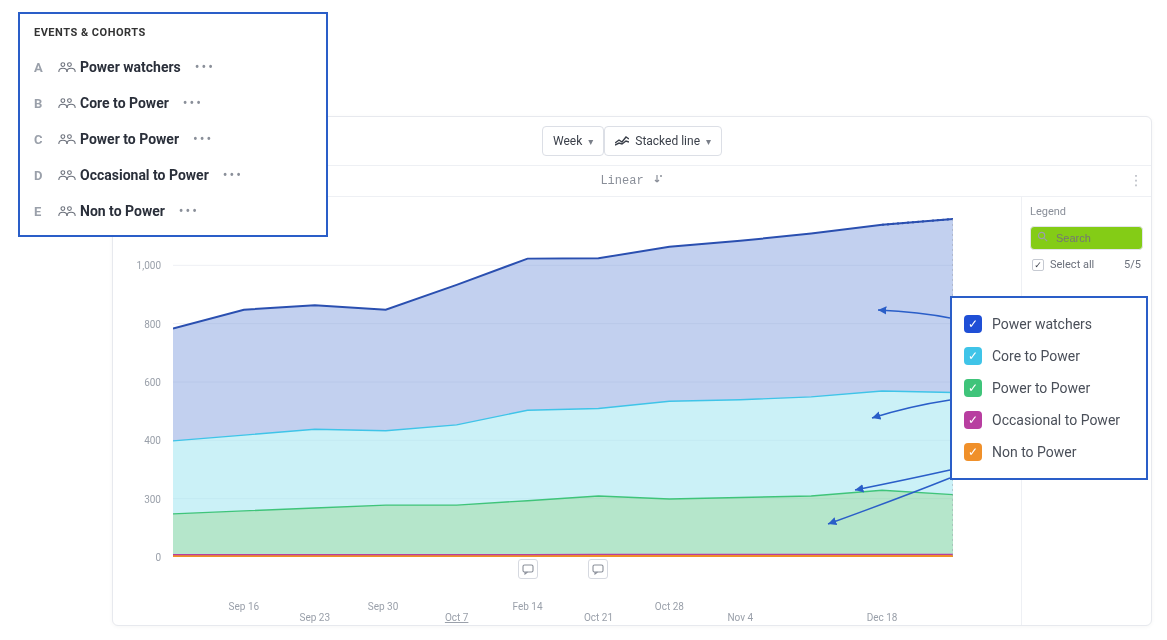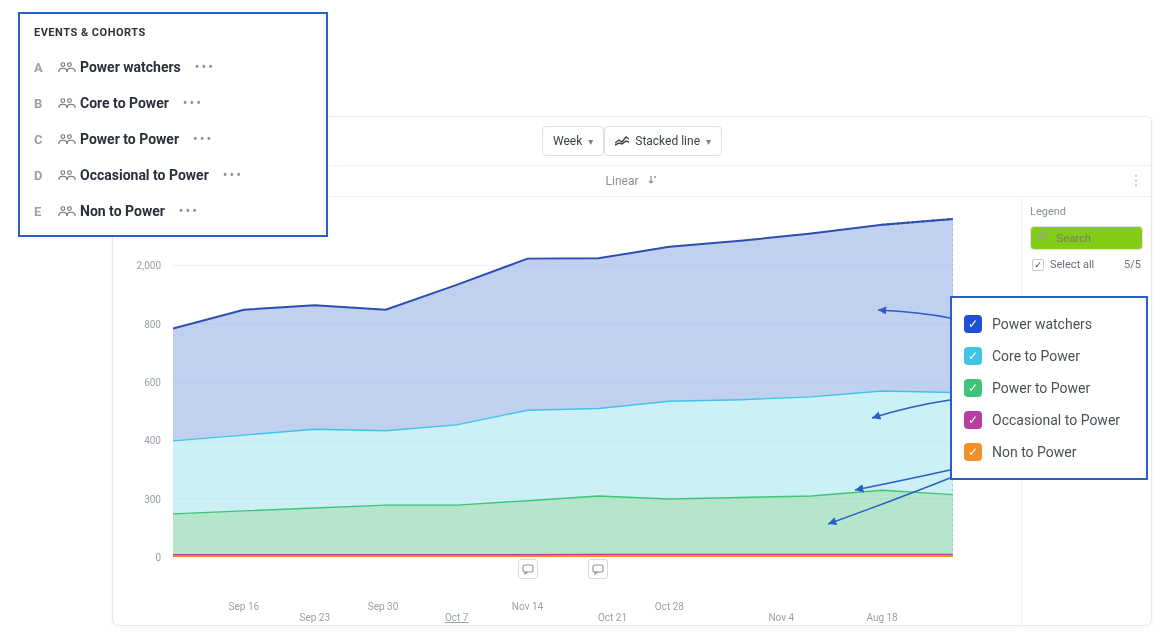--- a/index.html
+++ b/index.html
@@ -32,21 +32,21 @@
   .btn { height:30px; padding:0 10px; border:1px solid #dcdfe6; border-radius:4px; background:#fff;
          display:inline-flex; align-items:center; gap:6px; font-size:12px; color:#3a3f49; cursor:pointer; }
   .btn .chev { font-size:10px; color:#7a7f89; }
   .btn .glyph { font-size:13px; }
 
   .subbar {
     height:32px; border-top:1px solid #eef0f4; border-bottom:1px solid #eef0f4;
     display:flex; align-items:center; justify-content:center; position:relative;
     font-size:12px; color:#8a8f99;
   }
-  .subbar .linear-wrap { display:flex; align-items:center; gap:8px; }
+  .subbar .linear-wrap { display:flex; align-items:center; gap:8px;font-family:Liberation Mono, monospace; }
   .subbar .kebab { position:absolute; right:8px; top:6px; color:#b1b5be; font-size:14px; cursor:pointer; }
 
   .body { flex:1; display:flex; min-height:0; }
   .chart-area { flex:1; position:relative; padding:10px 6px 28px 60px; }
   .legend-rail {
     width:130px; border-left:1px solid #eef0f4; padding:8px;
     display:flex; flex-direction:column; gap:8px; font-size:12px; color:#6b707b;
   }
   .legend-title { font-size:11px; text-transform:none; color:#8a8f99; }
   .search {
@@ -191,33 +191,33 @@
     </div>
 
     <div class="body">
       <div class="chart-area" id="chart-area">
         <div class="y-axis" id="y-axis" style="height: 350px;">
             <span class="y-tick" style="top: 350px;">0</span>
             <span class="y-tick" style="top: 291.667px;">300</span>
             <span class="y-tick" style="top: 233.333px;">400</span>
             <span class="y-tick" style="top: 175px;">600</span>
             <span class="y-tick" style="top: 116.667px;">800</span>
-            <span class="y-tick" style="top: 58.3333px;">2,000</span>
+            <span class="y-tick" style="top: 58.3333px;">1,000</span>
           </div>
         <div class="x-axis" id="x-axis" style="width: 780px;">
             <span class="x-tick" style="left: 70.9091px; top: 0px;">Sep 16</span>
             <span class="x-tick" style="left: 141.818px; top: 11px;">Sep 23</span>
             <span class="x-tick" style="left: 210px; top: 0px;">Sep 30</span>
             <span class="x-tick" style="left: 283.636px; top: 11px; text-decoration: underline;">Oct 7</span>
-            <span class="x-tick" style="left: 354.545px; top: 0px;">Nov 14</span>
-            <span class="x-tick" style="left: 425.455px; top: 11px; margin-left: 14px;">Oct 21</span>
+            <span class="x-tick" style="left: 354.545px; top: 0px;">Feb 14</span>
+            <span class="x-tick" style="left: 425.455px; top: 11px;">Oct 21</span>
             <span class="x-tick" style="left: 496.364px; top: 0px;">Oct 28</span>
-            <span class="x-tick" style="left: 567.273px; top: 11px; margin-left: 41px;">Nov 4</span>
+            <span class="x-tick" style="left: 567.273px; top: 11px;">Nov 4</span>
             <span class="x-tick" style="left: 638.182px; top: 0px; margin-top: 40px;">Nov 11</span>
-            <span class="x-tick" style="left: 709.091px; top: 11px;">Aug 18</span>
+            <span class="x-tick" style="left: 709.091px; top: 11px;">Dec 18</span>
           </div>
       <svg width="780" height="350" class="plot-svg">
             <line x1="0" x2="780" y1="350" y2="350" stroke="#eef0f4" stroke-width="1"></line>
             <line x1="0" x2="780" y1="291.6666666666667" y2="291.6666666666667" stroke="#eef0f4" stroke-width="1"></line>
             <line x1="0" x2="780" y1="233.33333333333334" y2="233.33333333333334" stroke="#eef0f4" stroke-width="1"></line>
             <line x1="0" x2="780" y1="175" y2="175" stroke="#eef0f4" stroke-width="1"></line>
             <line x1="0" x2="780" y1="116.66666666666669" y2="116.66666666666669" stroke="#eef0f4" stroke-width="1"></line>
             <line x1="0" x2="780" y1="58.333333333333314" y2="58.333333333333314" stroke="#eef0f4" stroke-width="1"></line>
             <path d="M0,348.5416666666667 L70.9090909090909,348.5416666666667 L141.8181818181818,348.5416666666667 L212.72727272727272,348.5416666666667 L283.6363636363636,348.5416666666667 L354.54545454545456,348.5416666666667 L425.45454545454544,348.25 L496.3636363636364,348.25 L567.2727272727273,348.25 L638.1818181818182,348.25 L709.0909090909091,348.25 L780,348.25 L780,350 L709.0909090909091,350 L638.1818181818182,350 L567.2727272727273,350 L496.3636363636364,350 L425.45454545454544,350 L354.54545454545456,350 L283.6363636363636,350 L212.72727272727272,350 L141.8181818181818,350 L70.9090909090909,350 L0,350 Z" fill="#f0902a" stroke="none"></path>
             <path d="M0,347.6666666666667 L70.9090909090909,347.6666666666667 L141.8181818181818,347.6666666666667 L212.72727272727272,347.6666666666667 L283.6363636363636,347.6666666666667 L354.54545454545456,347.6666666666667 L425.45454545454544,347.375 L496.3636363636364,347.375 L567.2727272727273,347.375 L638.1818181818182,347.375 L709.0909090909091,347.375 L780,347.375 L780,348.25 L709.0909090909091,348.25 L638.1818181818182,348.25 L567.2727272727273,348.25 L496.3636363636364,348.25 L425.45454545454544,348.25 L354.54545454545456,348.5416666666667 L283.6363636363636,348.5416666666667 L212.72727272727272,348.5416666666667 L141.8181818181818,348.5416666666667 L70.9090909090909,348.5416666666667 L0,348.5416666666667 Z" fill="#b83ea0" stroke="none"></path>

